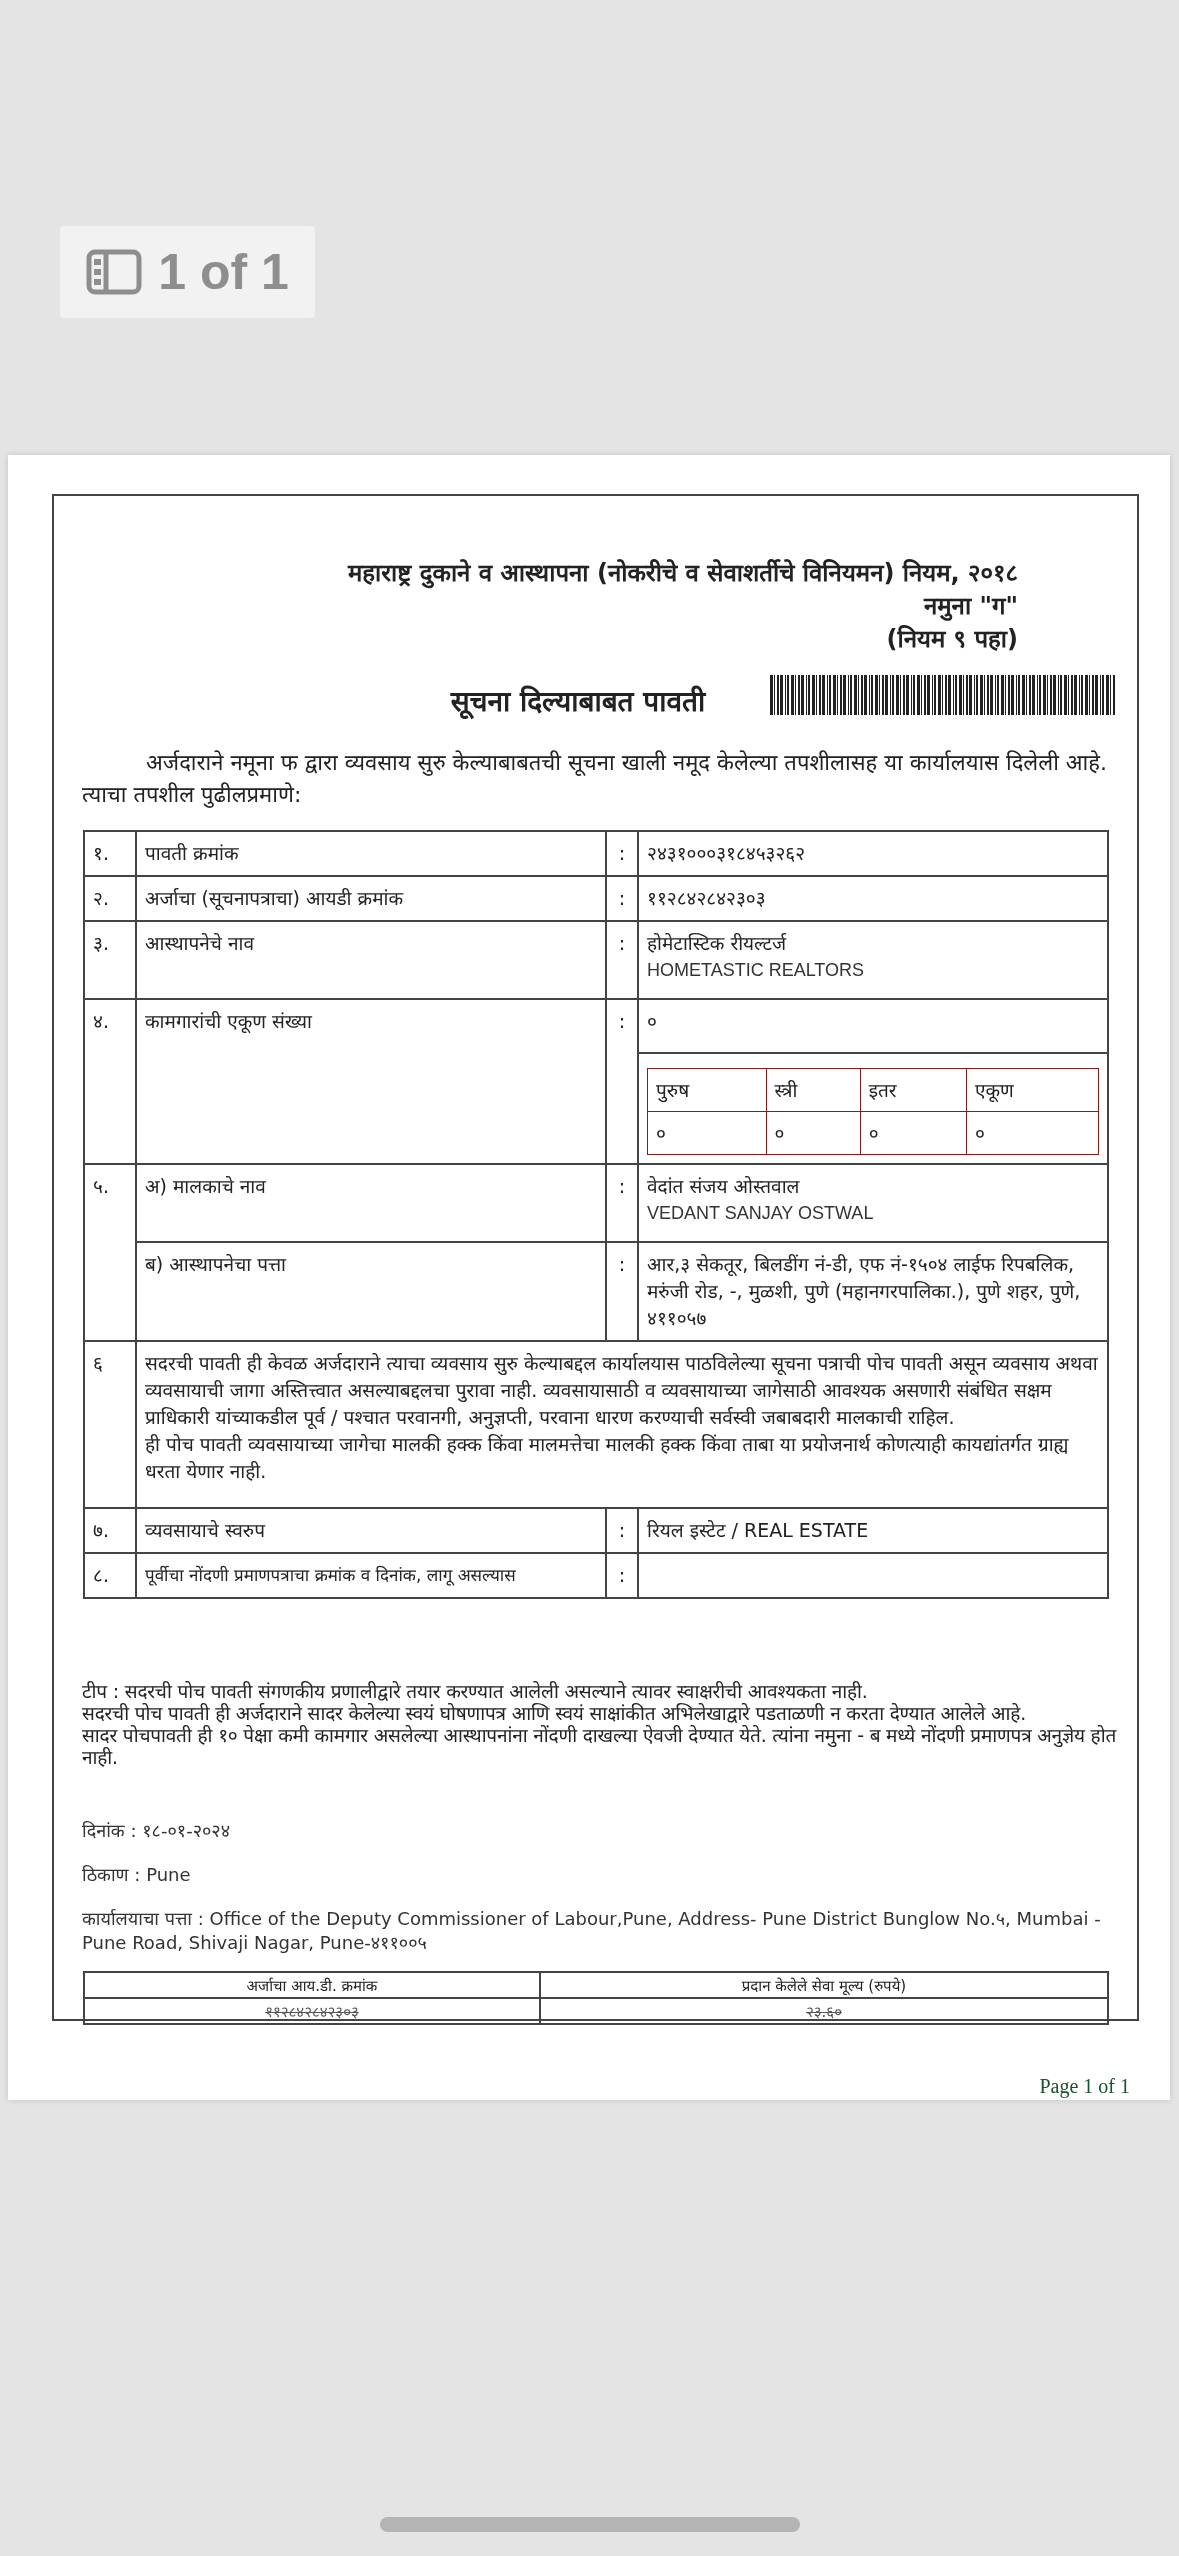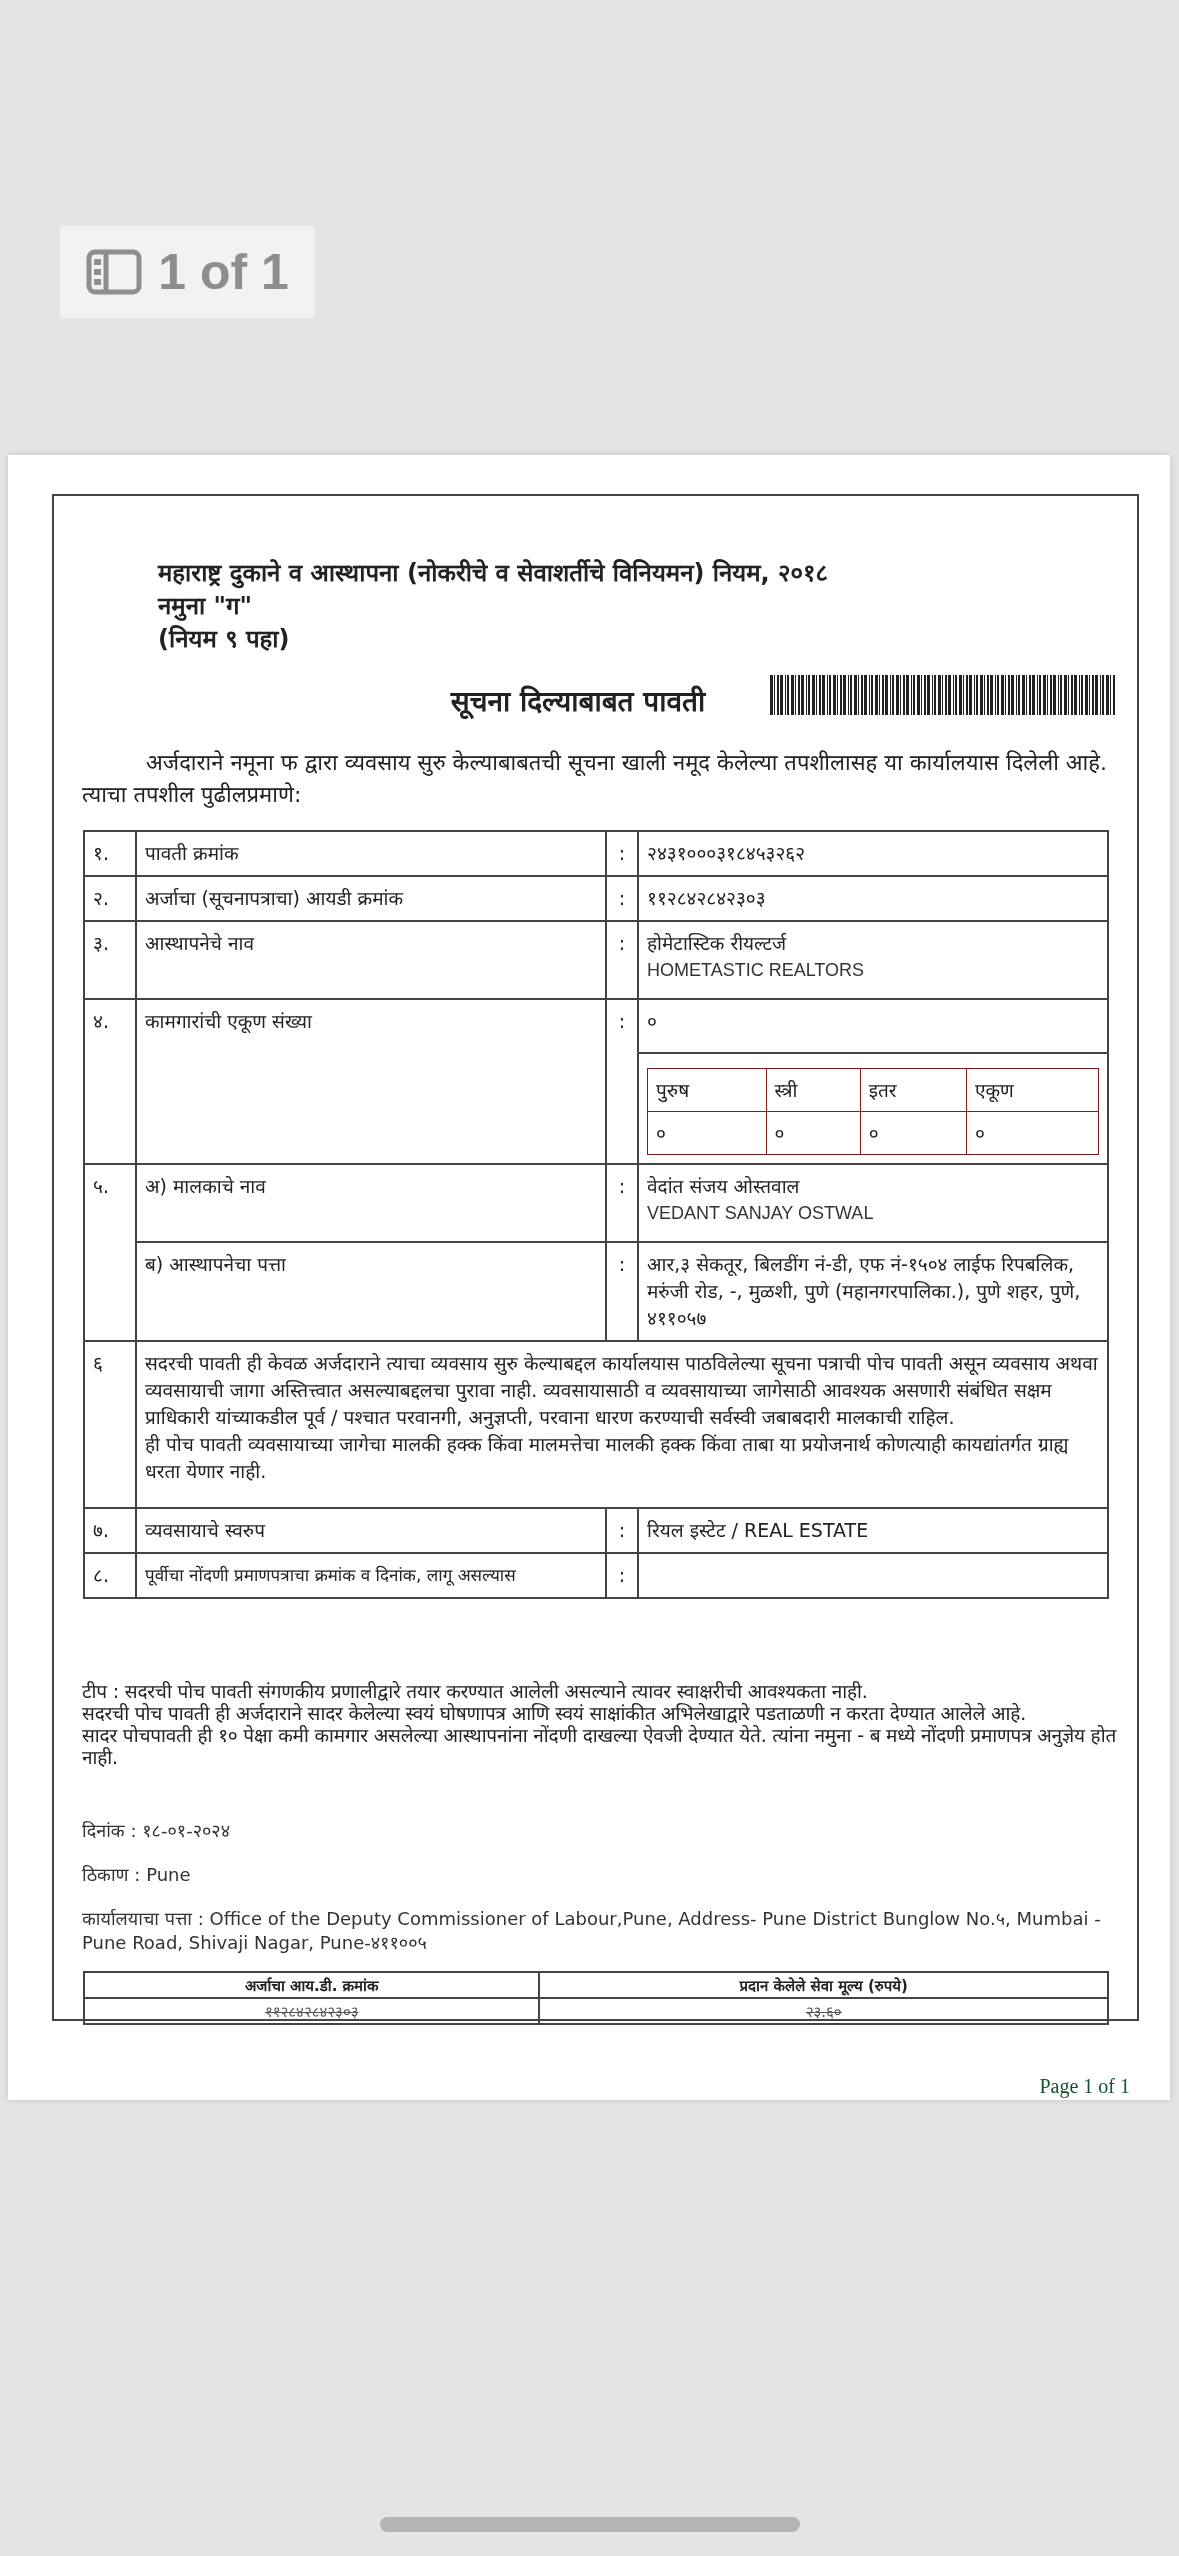--- a/index.html
+++ b/index.html
@@ -17,21 +17,21 @@
     position:absolute; left:8px; top:455px; width:1162px; height:1645px; background:#fff;
     box-shadow:0 0 6px rgba(0,0,0,0.15);
   }
   .outer-border {
     position:absolute; left:44px; top:39px; width:1087px; height:1527px;
     border:2px solid #444; box-sizing:border-box;
   }
   .abs { position:absolute; }
   .logo { left:82px; top:66px; width:120px; height:160px; }
   .logo-cap { position:absolute; left:0; top:110px; width:120px; text-align:center; font-size:19px; color:#666; line-height:24px; font-family:"DejaVu Sans", sans-serif; }
-  .hdr { left:150px; width:860px; text-align:left; font-family:"DejaVu Sans", sans-serif; font-weight:bold; color:#222; }
+  .hdr { left:150px; width:860px; text-align:right; font-family:"DejaVu Sans", sans-serif; font-weight:bold; color:#222; }
   .hdr1 { top:100px; font-size:24px; }
   .hdr2 { top:133px; font-size:24px; }
   .hdr3 { top:166px; font-size:24px; }
   .title { left:350px; top:226px; width:440px; text-align:center; font-size:28px; font-weight:bold; font-family:"DejaVu Sans", sans-serif; }
   .barcode { left:762px; top:220px; width:345px; height:40px; }
   .intro { left:74px; top:292px; width:1035px; font-size:22px; line-height:32px; font-family:"DejaVu Sans", sans-serif; text-indent:64px; }
   table.main {
     position:absolute; left:75px; top:375px; width:1026px; border-collapse:collapse;
     font-family:"DejaVu Sans", sans-serif; font-size:19px;
   }
@@ -41,21 +41,21 @@
   td.col { width:14px; text-align:center; padding:8px 0; }
   .en { font-family:"Liberation Sans", sans-serif; font-size:18px; color:#333; }
   table.sub { border-collapse:collapse; width:100%; margin-top:14px; }
   table.sub td { border:1px solid #7f1d1d; padding:10px 8px; line-height:22px; }
   .note { left:74px; top:1225px; width:1035px; font-size:19px; line-height:22px; font-weight:normal; font-family:"DejaVu Sans", sans-serif; letter-spacing:-0.2px; }
   .meta { left:74px; font-size:18px; font-family:"DejaVu Sans", sans-serif; color:#333; line-height:24px; width:1035px; }
   table.svc {
     position:absolute; left:75px; top:1516px; width:1026px; border-collapse:collapse; font-family:"DejaVu Sans", sans-serif; font-size:15px;
   }
   table.svc td { border:2px solid #444; text-align:center; height:20px; padding:2px; }
-  table.svc tr.h td { font-weight:bold;border-radius:10px; }
+  table.svc tr.h td { font-weight:normal;border-radius:10px; }
   table.svc tr.v td { color:#555; text-decoration:line-through; }
   .pagefoot { right:40px; top:1588px; font-family:"Liberation Serif", serif; font-size:20px; color:#14532d;margin-top:32px; }
   .home-ind { position:absolute; left:380px; top:2517px; width:420px; height:15px; background:#b4b4b4; border-radius:8px; }
 </style>
 </head>
 <body>
 
 <div class="page-pill">
   <svg viewBox="0 0 56 46">
     <rect x="3" y="3" width="50" height="40" rx="6" fill="none" stroke="#8e8e8e" stroke-width="5"></rect>

